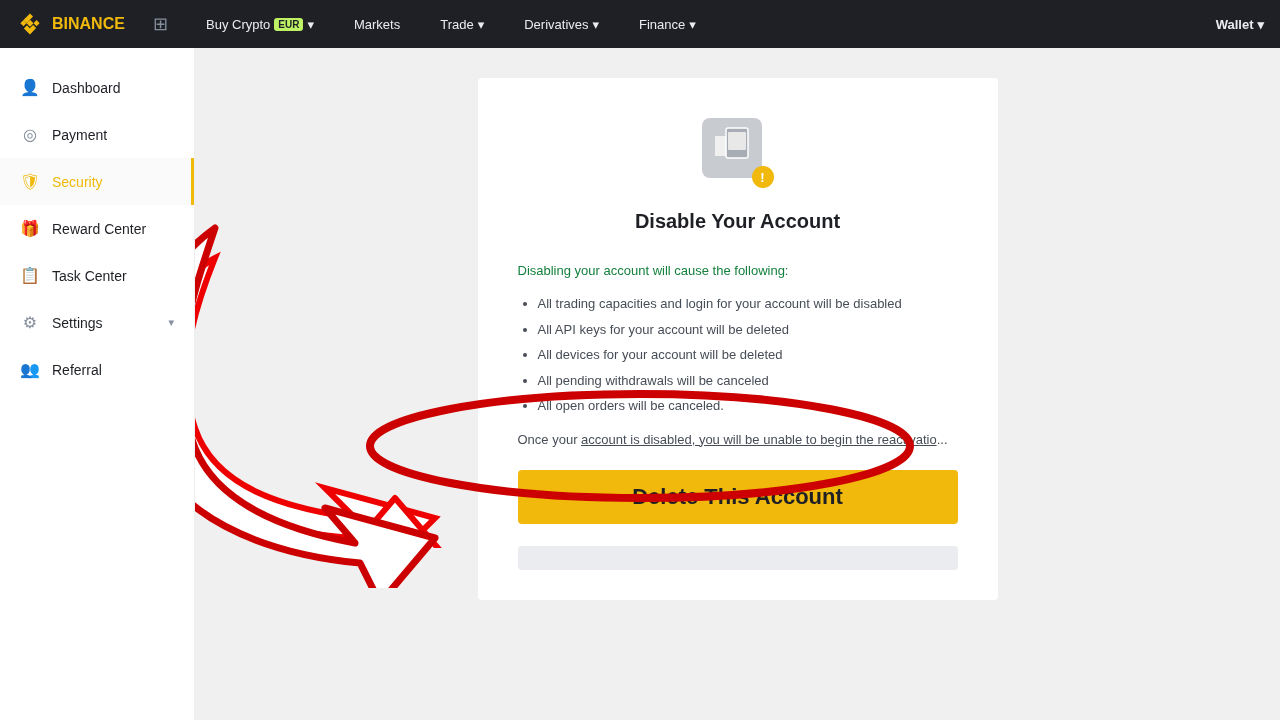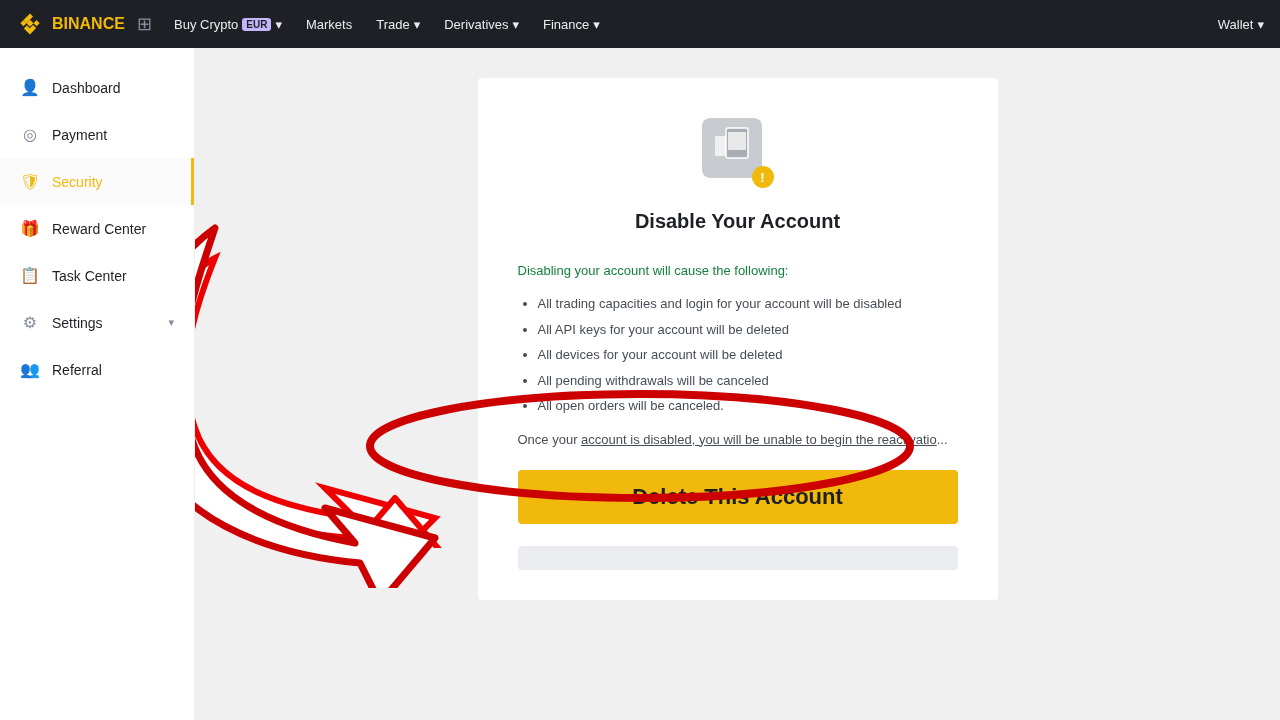--- a/index.html
+++ b/index.html
@@ -5,21 +5,21 @@
     * { margin: 0; padding: 0; box-sizing: border-box; }
     body { font-family: 'Helvetica Neue', Arial, sans-serif; background: #f5f5f5; width: 1280px; height: 720px; overflow: hidden; }
 
     
     .topnav {
       background: #1e2026;
       height: 48px;
       display: flex;
       align-items: center;
       padding: 0 16px;
-      gap: 4px;
+      gap: 20px;
       position: fixed;
       top: 0; left: 0; right: 0;
       z-index: 100;
     }
     .topnav-logo {
       display: flex; align-items: center; gap: 8px;
       color: #f0b90b; font-weight: bold; font-size: 16px;
       margin-right: 8px;
     }
     .logo-icon {
@@ -28,29 +28,29 @@
     .grid-icon {
       color: #848e9c; font-size: 18px; cursor: pointer; margin-right: 8px;
       display: flex; align-items: center;
     }
     .topnav-item {
       color: #eaecef; font-size: 13px; padding: 6px 10px; height: 48px;
       display: flex; align-items: center; gap: 4px; cursor: pointer;
       white-space: nowrap;
     }
     .badge-eur {
-      background: #c4b5fd; color: #1e2026; font-size: 10px;
+      background: #bef264; color: #1e2026; font-size: 10px;
       font-weight: bold; padding: 1px 4px; border-radius: 3px;
     }
     .topnav-right {
       margin-left: auto;
       display: flex; align-items: center; gap: 16px;
     }
     .wallet-btn {
-      color: #eaecef; font-size: 13px; cursor: pointer; display: flex; align-items: center; gap: 4px;
+      color: #eaecef; font-size: 13px; cursor: pointer; display: flex; align-items: center; gap: 4px; font-weight: bold;
     }
 
     
     .layout {
       display: flex;
       margin-top: 48px;
       height: calc(720px - 48px);
     }
 
     

